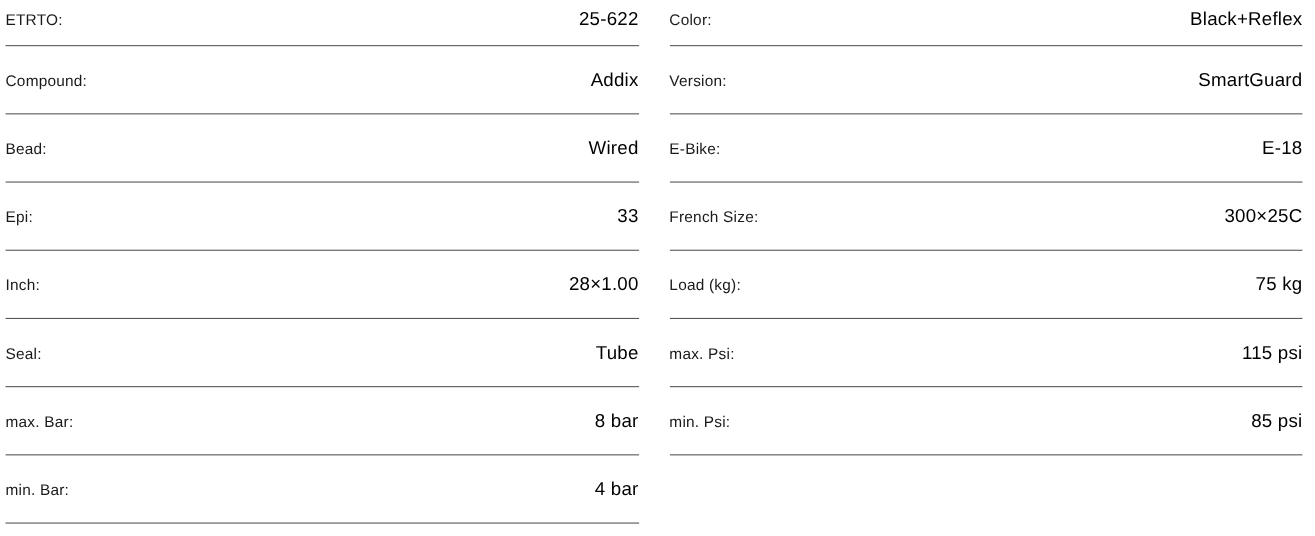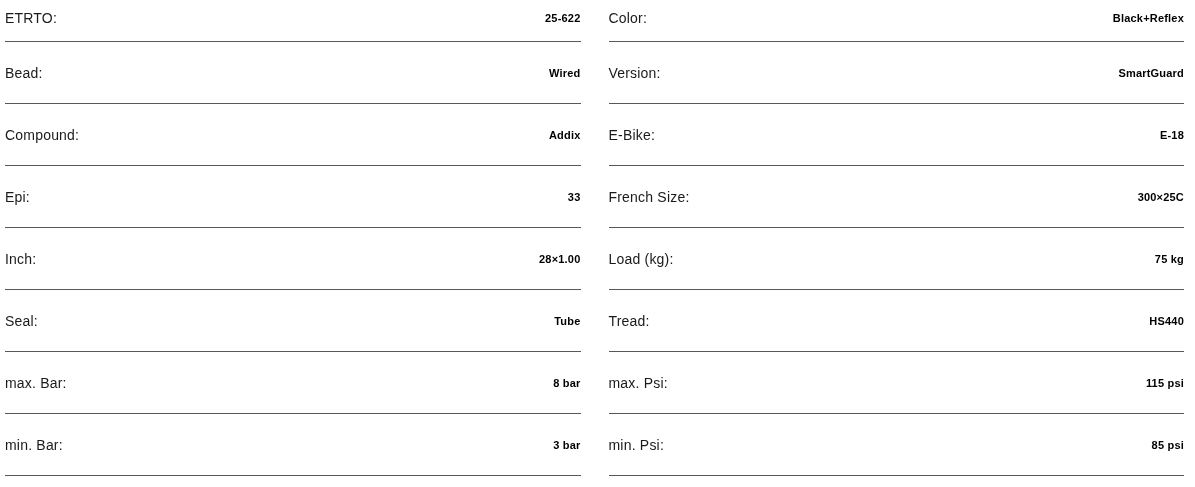--- a/index.html
+++ b/index.html
@@ -33,65 +33,65 @@
     padding-bottom: 6px;
   }
   .spec-label {
     font-size: 14px;
     font-weight: 400;
     color: #1a1a1a;
     letter-spacing: 0.2px;
     white-space: nowrap;
   }
   .spec-value {
-    font-size: 11px;
-    font-weight: 700;
+    font-size: 17px;
+    font-weight: 400;
     color: #000000;
     letter-spacing: 0.2px;
     white-space: nowrap;
     text-align: left;
   }
 </style>
 </head>
 <body>
 
 <div class="spec-container">
 
   <div class="spec-column">
     <div class="spec-row">
       <span class="spec-label">ETRTO:</span>
       <span class="spec-value">25-622</span>
     </div>
     <div class="spec-row">
+      <span class="spec-label">Compound:</span>
+      <span class="spec-value">Addix</span>
+    </div>
+    <div class="spec-row">
       <span class="spec-label">Bead:</span>
       <span class="spec-value">Wired</span>
-    </div>
-    <div class="spec-row">
-      <span class="spec-label">Compound:</span>
-      <span class="spec-value">Addix</span>
     </div>
     <div class="spec-row">
       <span class="spec-label">Epi:</span>
       <span class="spec-value">33</span>
     </div>
     <div class="spec-row">
       <span class="spec-label">Inch:</span>
       <span class="spec-value">28×1.00</span>
     </div>
     <div class="spec-row">
       <span class="spec-label">Seal:</span>
       <span class="spec-value">Tube</span>
     </div>
     <div class="spec-row">
       <span class="spec-label">max. Bar:</span>
       <span class="spec-value">8 bar</span>
     </div>
     <div class="spec-row">
       <span class="spec-label">min. Bar:</span>
-      <span class="spec-value">3 bar</span>
+      <span class="spec-value">4 bar</span>
     </div>
   </div>
 
   <div class="spec-column">
     <div class="spec-row">
       <span class="spec-label">Color:</span>
       <span class="spec-value">Black+Reflex</span>
     </div>
     <div class="spec-row">
       <span class="spec-label">Version:</span>
@@ -103,24 +103,20 @@
     </div>
     <div class="spec-row">
       <span class="spec-label">French Size:</span>
       <span class="spec-value">300×25C</span>
     </div>
     <div class="spec-row">
       <span class="spec-label">Load (kg):</span>
       <span class="spec-value">75 kg</span>
     </div>
     <div class="spec-row">
-      <span class="spec-label">Tread:</span>
-      <span class="spec-value">HS440</span>
-    </div>
-    <div class="spec-row">
       <span class="spec-label">max. Psi:</span>
       <span class="spec-value">115 psi</span>
     </div>
     <div class="spec-row">
       <span class="spec-label">min. Psi:</span>
       <span class="spec-value">85 psi</span>
     </div>
   </div>
 
 </div>

